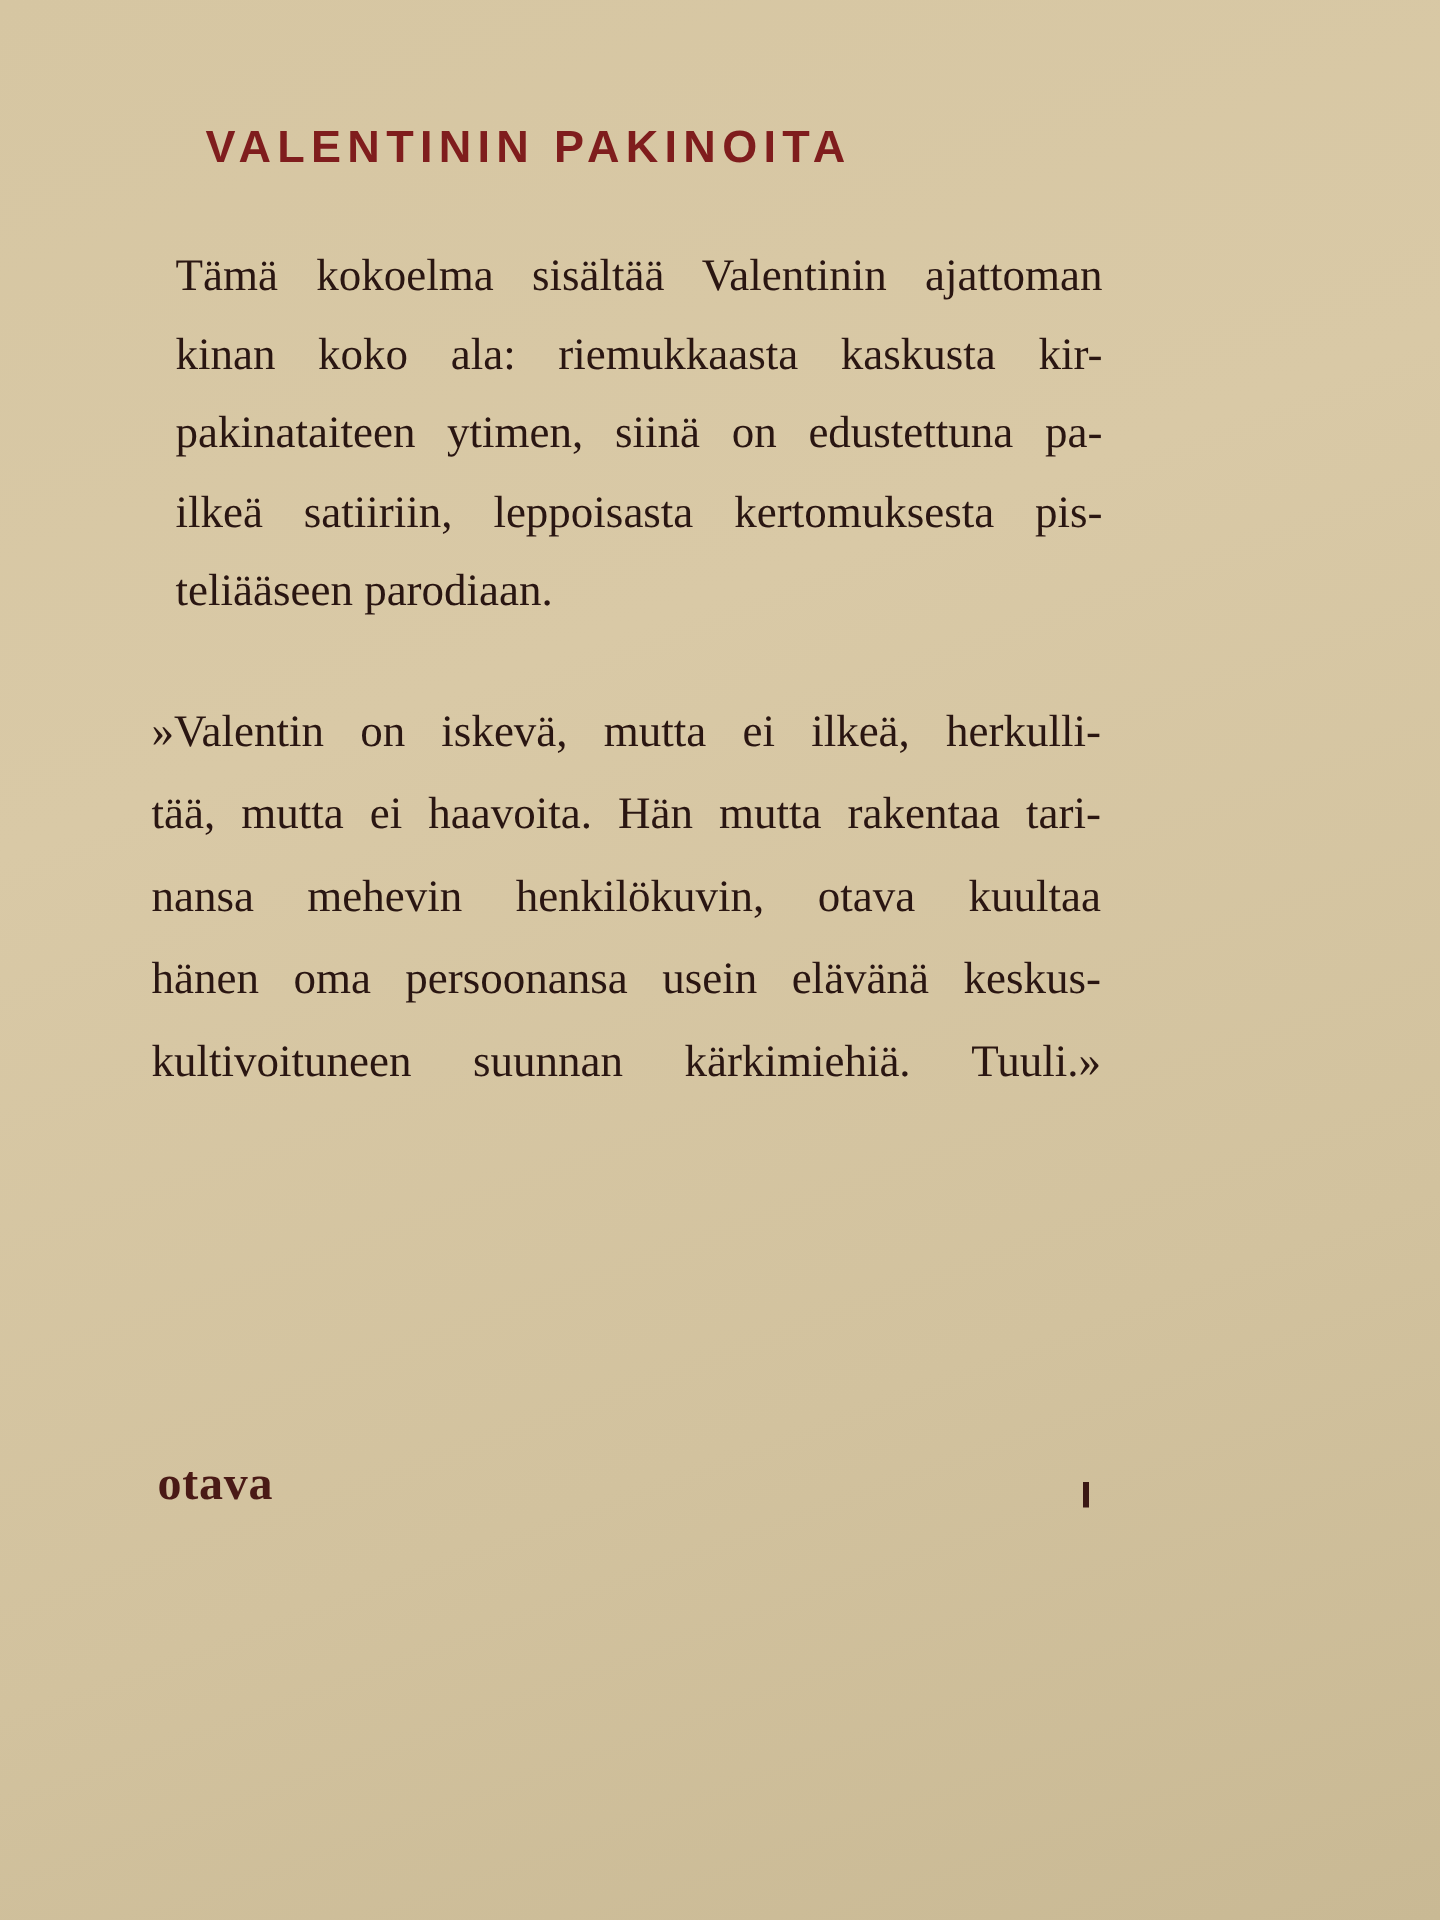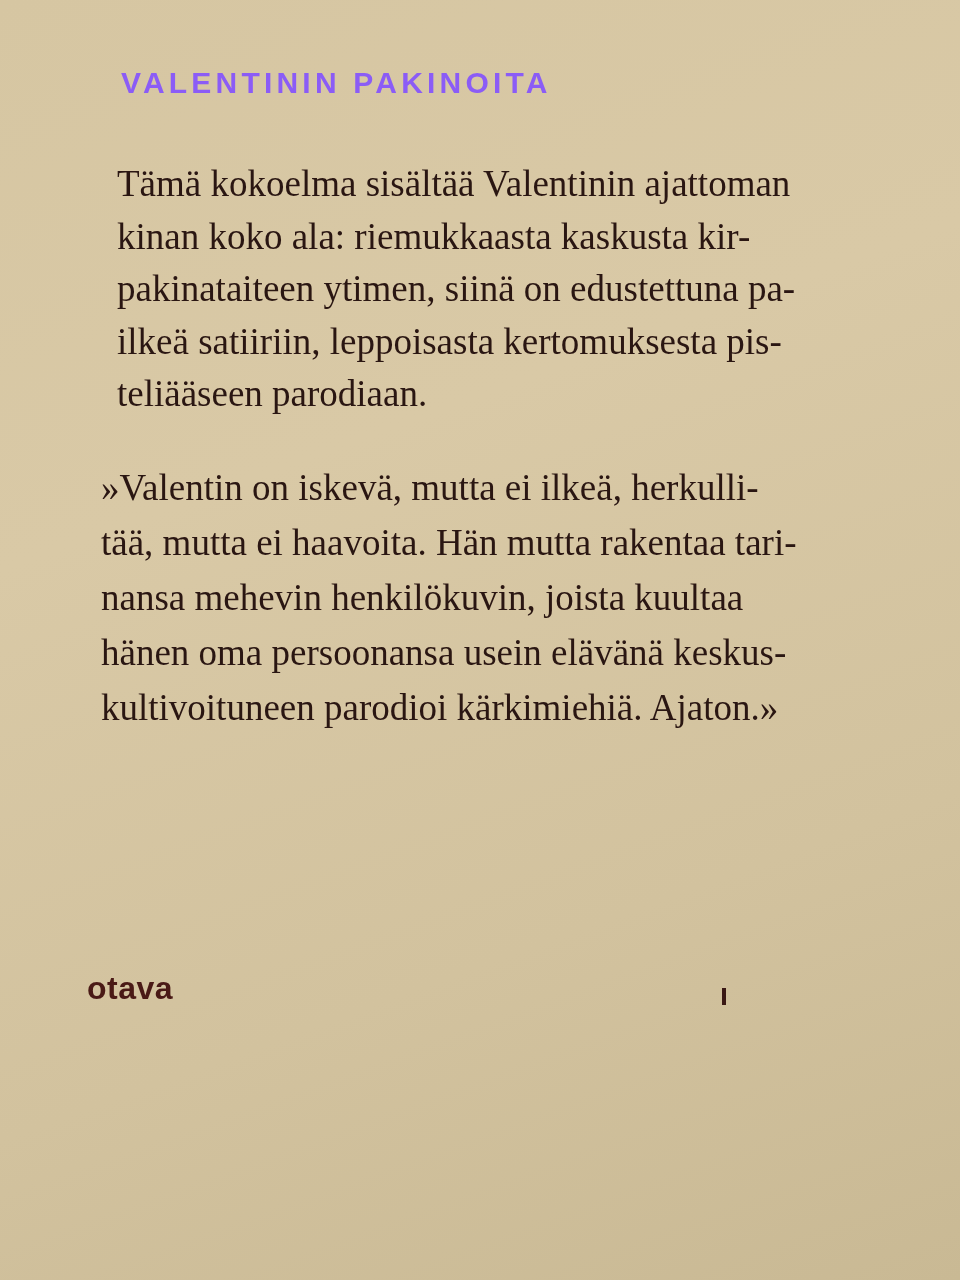--- a/index.html
+++ b/index.html
@@ -7,30 +7,30 @@
     width:960px; height:1280px; overflow:hidden;
     background: linear-gradient(160deg, #d6c6a2 0%, #d9c9a6 35%, #d2c29e 70%, #c9b994 100%);
     position:relative;
     font-family: "Liberation Serif", serif;
     color:#2a1612;
   }
   .title {
     position:absolute; left:121px; top:66px;
     font-family: "Liberation Sans", sans-serif;
     font-weight:bold; font-size:30px; letter-spacing:4.2px;
-    color:#8b5cf6; margin:0;
+    color:#7f1d1d; margin:16px;
   }
-  .para { position:absolute; margin:0; font-size:37px; line-height:52.5px; }
+  .para { position:absolute; margin:0; font-size:30px; line-height:52.5px; }
   .line { display:block; white-space:nowrap; text-align:justify; text-align-last:justify; }
   .line.last { text-align-last:left; }
   .p1 { left:117px; top:158px; width:618px; }
   .p2 { left:101px; top:460px; width:633px; line-height:55px; }
   .publisher {
-    position:absolute; left:87px; top:970px;
-    font-family:Liberation Sans, sans-serif; font-weight:bold;
+    position:absolute; left:105px; top:970px;
+    font-family:Liberation Serif, serif; font-weight:bold;
     font-size:32px; color:#4a1a16; letter-spacing:0.5px;
   }
   .mark {
     position:absolute; left:722px; top:988px; width:4px; height:17px; background:#3a1814;
   }
 </style>
 </head>
 <body>
 
 <h1 class="title">VALENTININ PAKINOITA</h1>
@@ -39,19 +39,19 @@
   <span class="line">Tämä kokoelma sisältää Valentinin ajattoman</span>
   <span class="line">kinan koko ala: riemukkaasta kaskusta kir-</span>
   <span class="line">pakinataiteen ytimen, siinä on edustettuna pa-</span>
   <span class="line">ilkeä satiiriin, leppoisasta kertomuksesta pis-</span>
   <span class="line last">teliääseen parodiaan.</span>
 </div>
 
 <div class="para p2">
   <span class="line">»Valentin on iskevä, mutta ei ilkeä, herkulli-</span>
   <span class="line">tää, mutta ei haavoita. Hän mutta rakentaa tari-</span>
-  <span class="line">nansa mehevin henkilökuvin, joista kuultaa</span>
+  <span class="line">nansa mehevin henkilökuvin, otava kuultaa</span>
   <span class="line">hänen oma persoonansa usein elävänä keskus-</span>
-  <span class="line">kultivoituneen parodioi kärkimiehiä. Ajaton.»</span>
+  <span class="line">kultivoituneen suunnan kärkimiehiä. Tuuli.»</span>
 </div>
 
 <div class="publisher">otava</div>
 <div class="mark"></div>
 
 </body></html>

